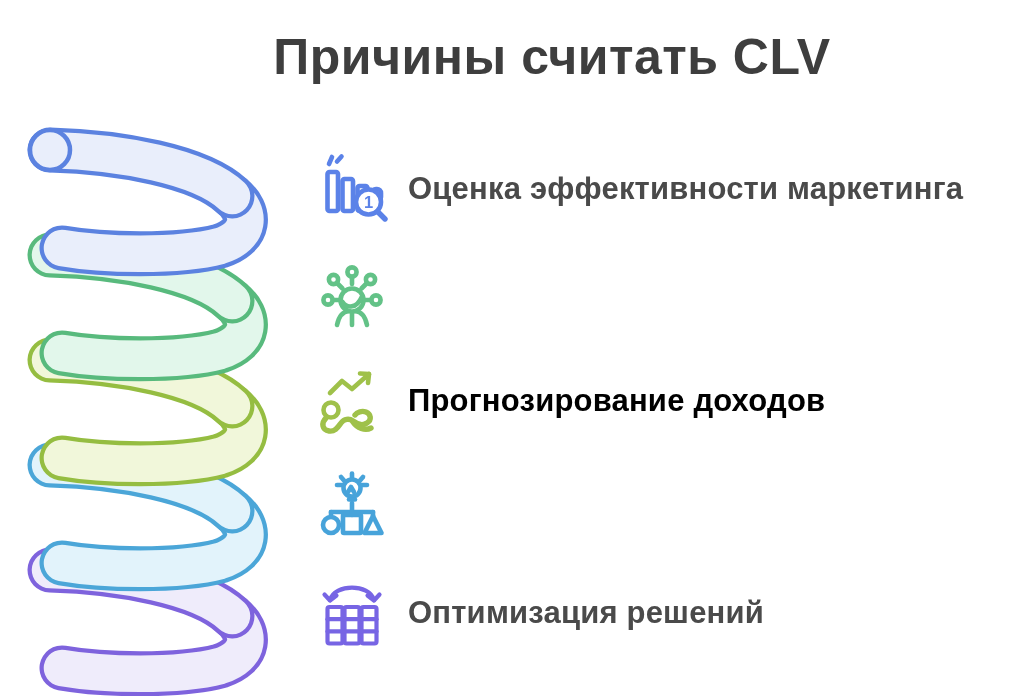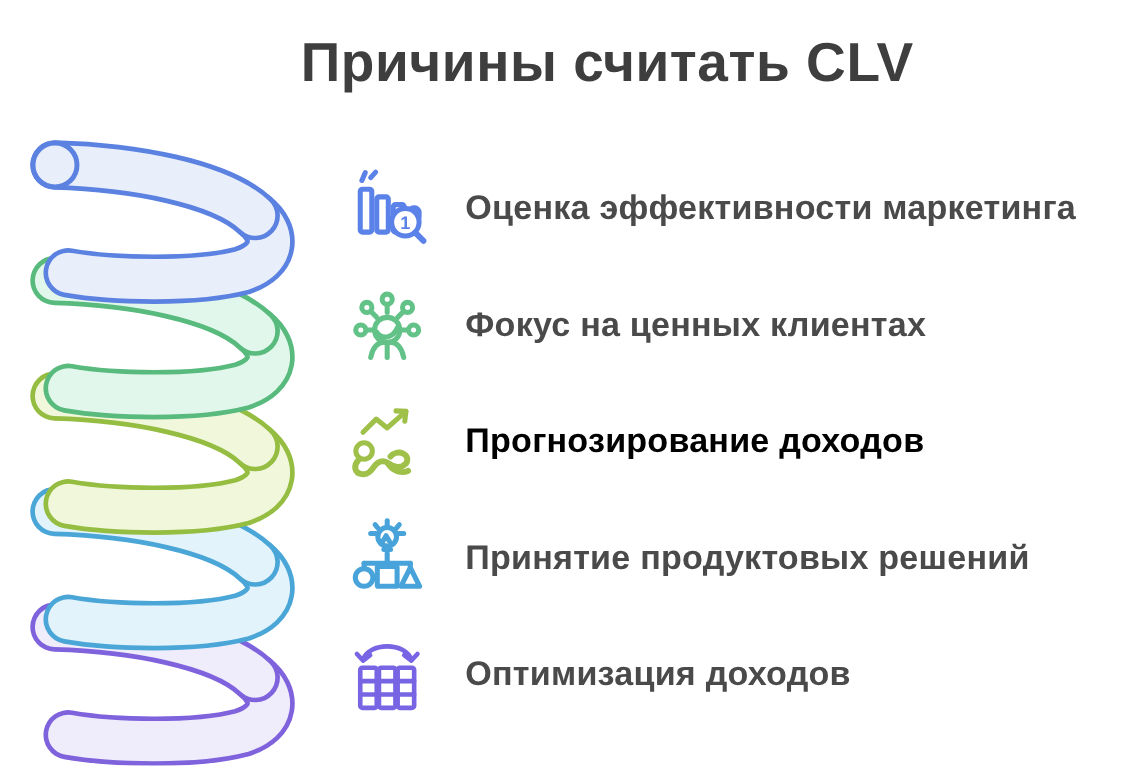--- a/index.html
+++ b/index.html
@@ -32,21 +32,21 @@
   .icon :is(path,circle,rect,line,polyline){
     stroke:var(--c);fill:none;stroke-width:4.6;
     stroke-linecap:round;stroke-linejoin:round;
   }
   .icon .thin{stroke-width:4.2;}
   .icon .thick{stroke-width:5.4;}
   .icon .fill-white{fill:#ffffff;}
   .icon text{fill:var(--c);stroke:none;font-weight:700;font-size:16.5px;
     font-family:"Liberation Sans", sans-serif;text-anchor:middle;}
   .label{
-    margin-left:31px;font-size:31px;font-weight:700;color:#4a4a4a;
+    margin-left:16px;font-size:31px;font-weight:700;color:#4a4a4a;
     letter-spacing:.2px;white-space:nowrap;
   }
 </style>
 </head>
 <body style="background: rgb(255, 255, 255);">
 
 <div class="page-title" style="color: rgb(62, 62, 62);">Причины считать CLV</div>
 
 <svg class="spiral" viewBox="0 0 262 580">
 
@@ -119,21 +119,20 @@
           <circle cx="12" cy="41" r="4.6"></circle>
         <line x1="47.5" y1="41" x2="55" y2="41"></line>
           <circle cx="60" cy="41" r="4.6"></circle>
         <circle cx="36" cy="41" r="11.5"></circle>
         <path d="M26.5 43 C31 50,41 49,45.5 38.5"></path>
         <path d="M21 66 C23 56,28 52.5,33 52"></path>
         <path d="M51 66 C49 56,44 52.5,39 52"></path>
         <line x1="36" y1="54" x2="36" y2="66"></line>
       </svg>
     </div>
-    <div class="label" style="color: rgb(74, 74, 74);">Фокус на ценных клиентах</div>
   </div>
 
   <div class="item" style="--c: #9fc14a;">
     <div class="icon">
       <svg viewBox="0 0 72 72">
         <polyline points="14,28 26,16 36,24 53,9"></polyline>
         <polyline points="44,8.5 53,9 52,18"></polyline>
         <circle cx="15" cy="45" r="7.5"></circle>
         <path class="thick" d="M10 53 C5 58,6 65,13 66 C19 67,22 62,25 58 C28 54,33 53,37 56 C41 59,47 61,51 58 C56 55,55 49,50 47 C46 45.5,41 47,39 50"></path>
         <path class="thick" d="M37 57 C41 63,49 66,55 63"></path>
@@ -156,36 +155,35 @@
         <line x1="36" y1="32" x2="36" y2="41"></line>
         <line x1="15" y1="41" x2="57" y2="41"></line>
         <line x1="15" y1="41" x2="15" y2="45.5"></line>
         <circle cx="15" cy="54" r="8"></circle>
         <line x1="36" y1="41" x2="36" y2="44"></line>
         <rect x="27" y="44" width="18" height="18" rx="1"></rect>
         <line x1="57" y1="41" x2="57" y2="44.5"></line>
         <path d="M57 45 L48.5 62 L65.5 62 Z"></path>
       </svg>
     </div>
-    <div class="label" style="color: rgb(74, 74, 74);">Принятие продуктовых решений</div>
   </div>
 
   <div class="item" style="--c: #7765e4;">
     <div class="icon">
       <svg viewBox="0 0 72 72">
         <path class="thin" d="M14 23 C19 6.5,53 6.5,58 23"></path>
         <path class="thin" d="M8.5 17.5 L14 23.5 L20.5 18.5"></path>
         <path class="thin" d="M63.5 17.5 L58 23.5 L51.5 18.5"></path>
         <rect class="thin" x="11.5" y="30" width="15" height="36.5" rx="2"></rect>
         <line class="thin" x1="11.5" y1="42.2" x2="26.5" y2="42.2"></line>
         <line class="thin" x1="11.5" y1="54.4" x2="26.5" y2="54.4"></line>
         <rect class="thin" x="28.5" y="30" width="15" height="36.5" rx="2"></rect>
         <line class="thin" x1="28.5" y1="42.2" x2="43.5" y2="42.2"></line>
         <line class="thin" x1="28.5" y1="54.4" x2="43.5" y2="54.4"></line>
         <rect class="thin" x="45.5" y="30" width="15" height="36.5" rx="2"></rect>
         <line class="thin" x1="45.5" y1="42.2" x2="60.5" y2="42.2"></line>
         <line class="thin" x1="45.5" y1="54.4" x2="60.5" y2="54.4"></line>
       </svg>
     </div>
-    <div class="label" style="color: rgb(74, 74, 74);">Оптимизация доходов</div>
+    <div class="label" style="color: rgb(74, 74, 74);">Оптимизация решений</div>
   </div>
 
 </div>
 
 </body></html>

